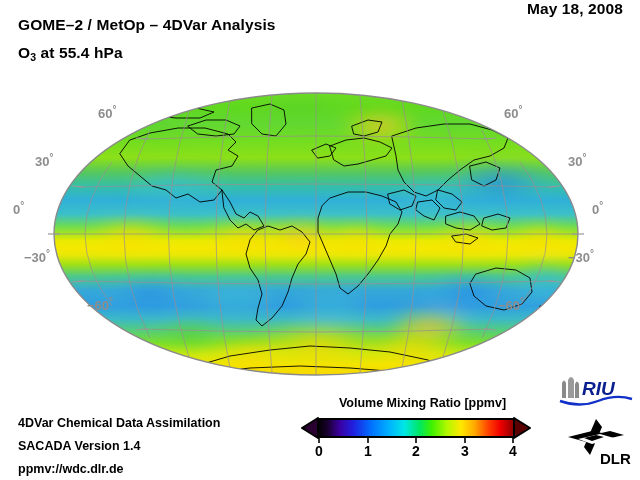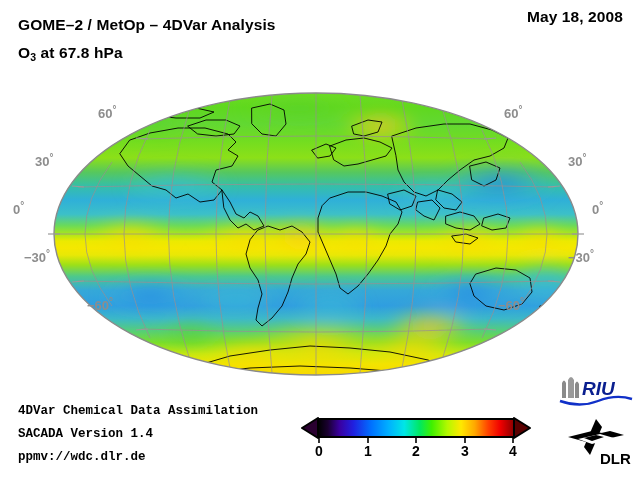--- a/index.html
+++ b/index.html
@@ -5,48 +5,48 @@
   html,body{margin:0;padding:0;}
   body{
     width:640px;height:480px;background:#ffffff;overflow:hidden;
     font-family:"Liberation Sans","DejaVu Sans",sans-serif;
     position:relative;
   }
   #page{position:absolute;left:0;top:0;width:640px;height:480px;}
 
   .hdr{position:absolute;font-weight:bold;color:#000;font-size:15.5px;letter-spacing:0.1px;}
   #title-line{left:18px;top:16px;}
-  #date-line{right:17px;top:8px;}
+  #date-line{right:17px;top:0;}
   #species-line{left:18px;top:44px;}
   #species-line sub{font-size:10.5px;vertical-align:baseline;position:relative;top:3px;}
 
   #map-area{position:absolute;left:0;top:78px;width:640px;height:310px;}
 
   .latlab{position:absolute;color:#8d8d8d;font-size:13px;font-weight:bold;white-space:nowrap;}
   .latlab .deg{font-size:10px;vertical-align:super;}
 
-  #footer-block{position:absolute;left:18px;top:400px;font-size:12.5px;font-weight:bold;color:#000;line-height:23px;font-family:Liberation Mono, monospace;}
+  #footer-block{position:absolute;left:18px;top:412px;font-size:12.5px;font-weight:bold;color:#000;line-height:23px;}
   #footer-block div{white-space:nowrap;}
 
   #cbar-wrap{position:absolute;left:300px;top:396px;width:245px;height:78px;}
   #cbar-title{position:absolute;left:0;top:0;width:245px;text-align:center;font-size:12.5px;font-weight:bold;color:#000;}
   #cbar-svg{position:absolute;left:0;top:21px;}
   .cbtick{position:absolute;top:47px;font-size:14px;font-weight:bold;color:#000;transform:translateX(-50%);}
 
   #riu-logo{position:absolute;left:558px;top:374px;}
   #dlr-logo{position:absolute;left:566px;top:417px;}
 </style>
 </head>
 <body>
 
 <div id="page">
 
   <div class="hdr" id="title-line">GOME–2 / MetOp – 4DVar Analysis</div>
   <div class="hdr" id="date-line">May 18, 2008</div>
-  <div class="hdr" id="species-line"><span>O</span><sub>3</sub><span> at 67.8 hPa</span></div>
+  <div class="hdr" id="species-line"><span>O</span><sub>3</sub><span> at 55.4 hPa</span></div>
 
   <div id="map-area">
     <svg width="640" height="310" viewBox="0 0 640 310">
       <defs>
         <clipPath id="globeclip">
           <ellipse cx="316" cy="156" rx="262" ry="141"></ellipse>
         </clipPath>
 
         <linearGradient id="zonal" x1="0" y1="0" x2="0" y2="1">
           <stop offset="0.00" stop-color="#6ddd22"></stop>
@@ -224,20 +224,21 @@
     <div class="latlab" style="left:498px;top:218px;"><span>−60</span><span class="deg">°</span></div>
   </div>
 
   <div id="footer-block">
     <div>4DVar Chemical Data Assimilation</div>
     <div>SACADA Version 1.4</div>
     <div>ppmv://wdc.dlr.de</div>
   </div>
 
   <div id="cbar-wrap">
+    <div id="cbar-title">Volume Mixing Ratio [ppmv]</div>
     <svg id="cbar-svg" width="232" height="26" viewBox="0 0 232 26">
       <defs>
         <linearGradient id="cbgrad" x1="0" y1="0" x2="1" y2="0">
           <stop offset="0%" stop-color="#000000"></stop>
           <stop offset="5%" stop-color="#1a0030"></stop>
           <stop offset="11%" stop-color="#3a00a0"></stop>
           <stop offset="18%" stop-color="#2020e0"></stop>
           <stop offset="27%" stop-color="#0070ff"></stop>
           <stop offset="36%" stop-color="#00b0ff"></stop>
           <stop offset="44%" stop-color="#00e6e6"></stop>

